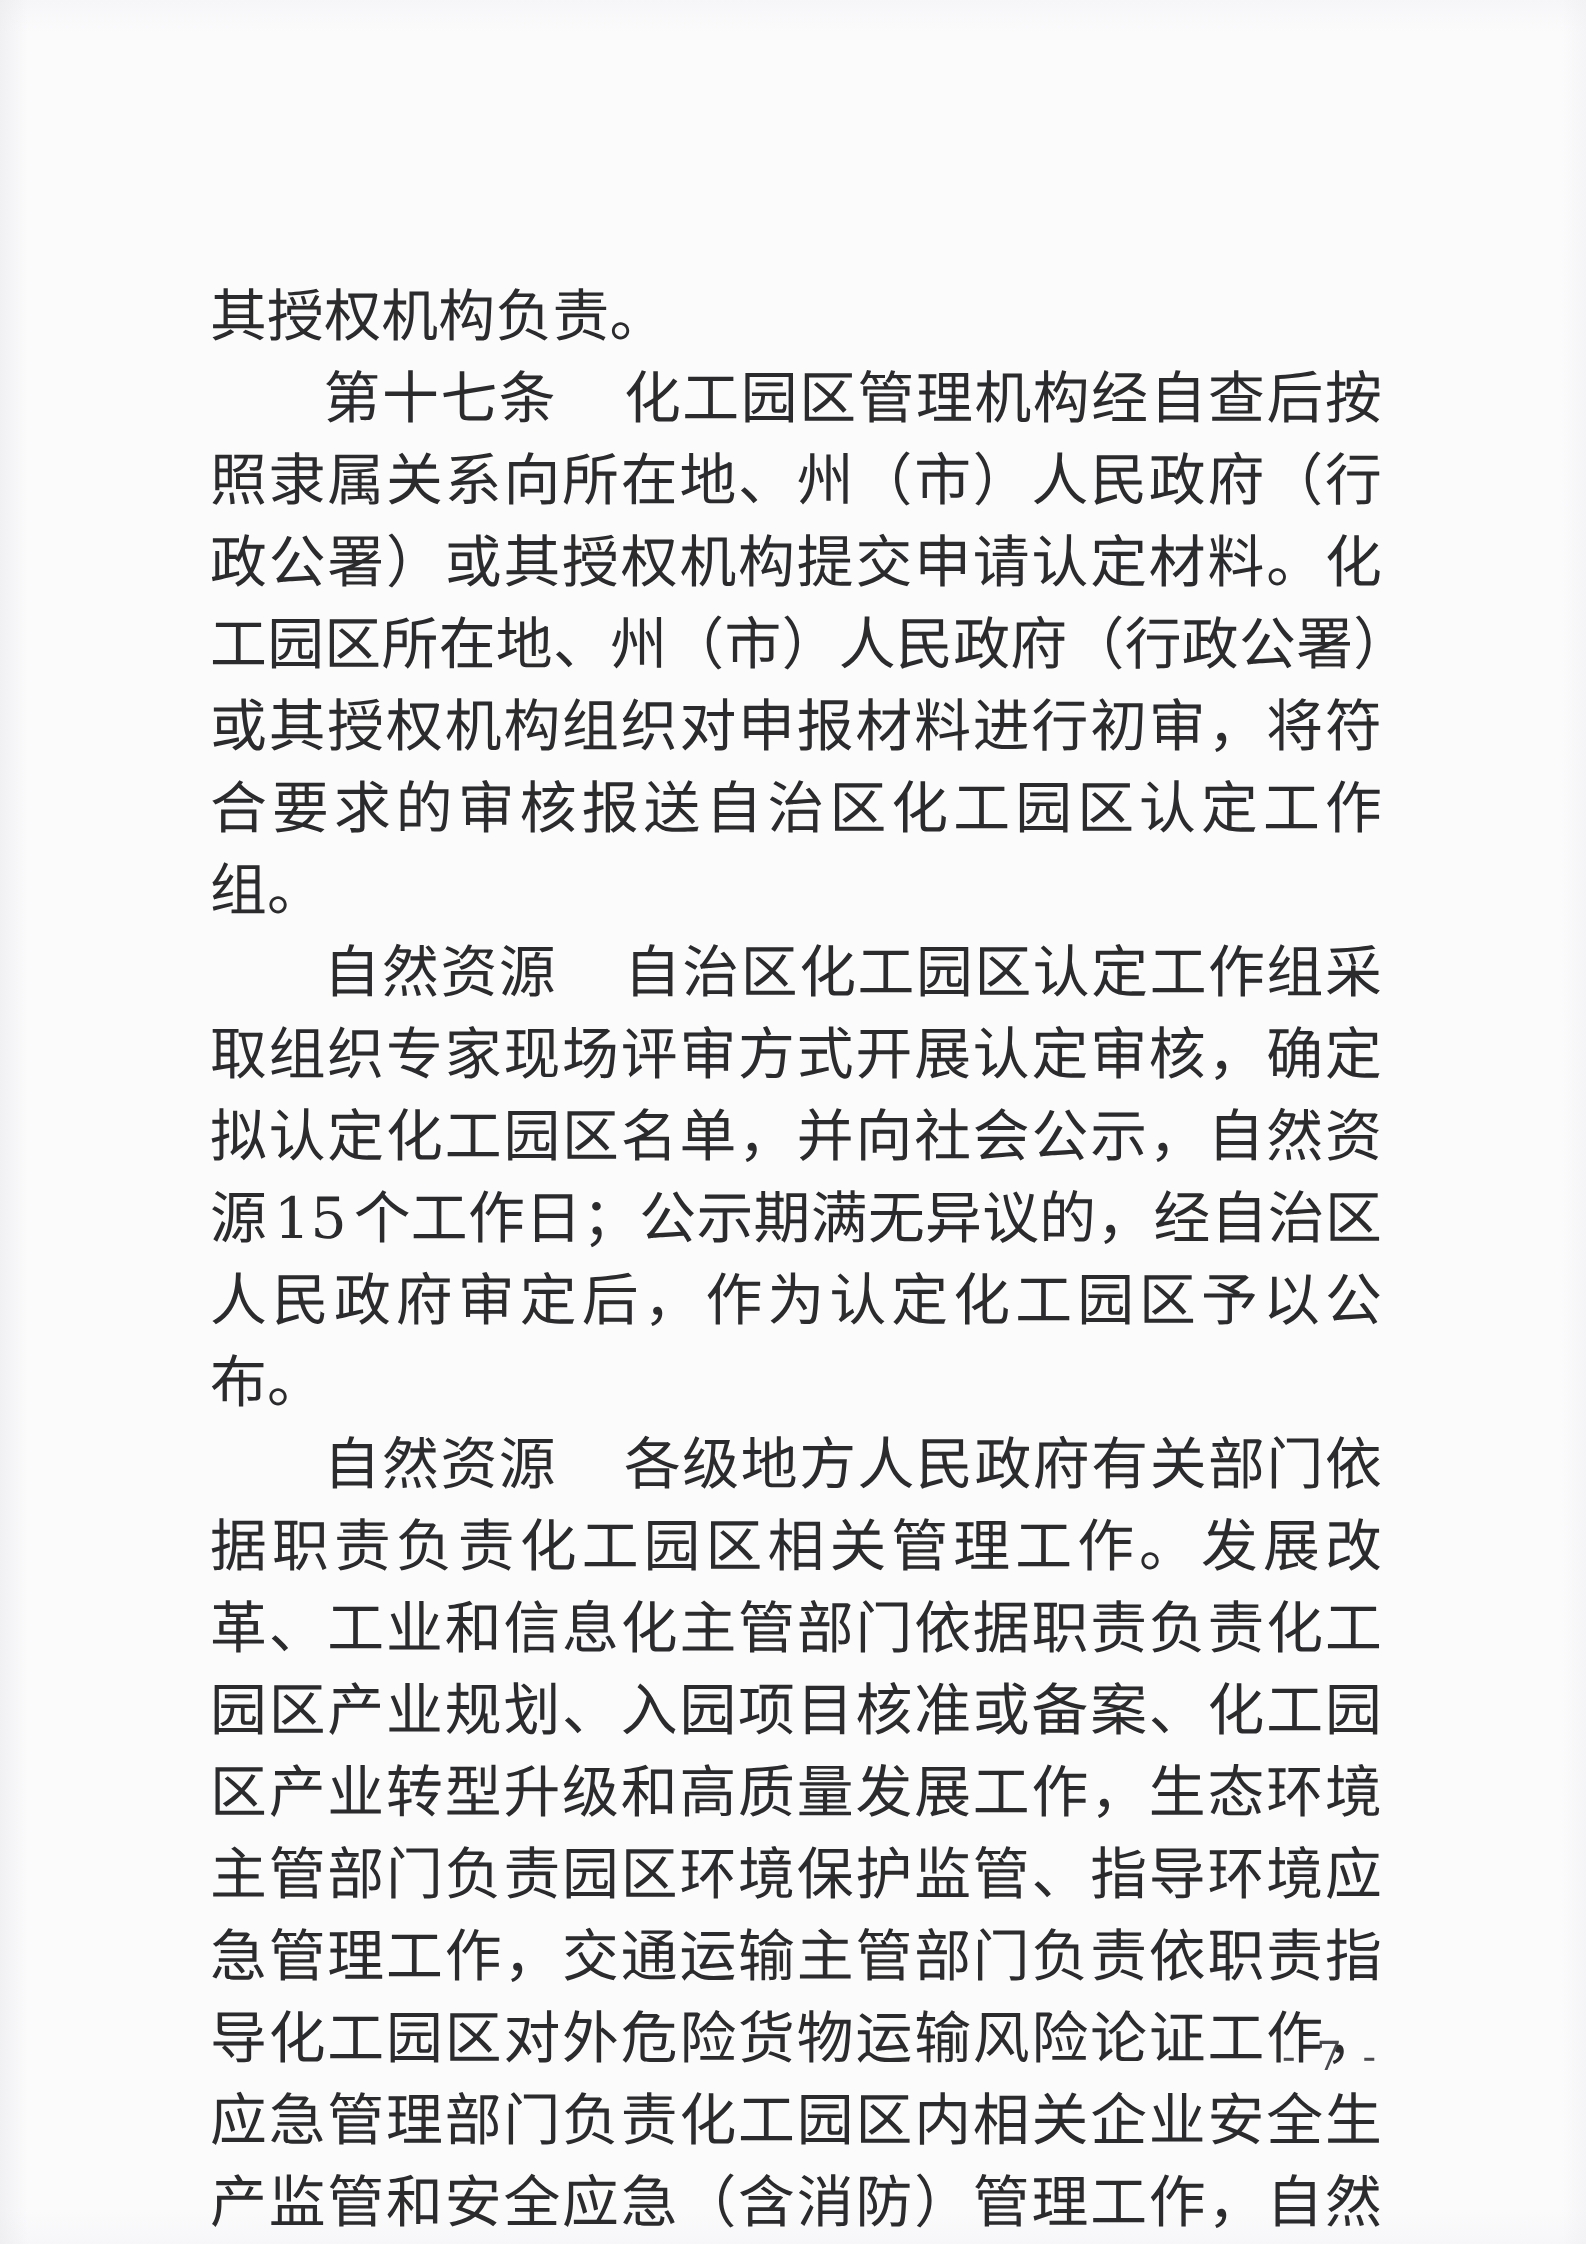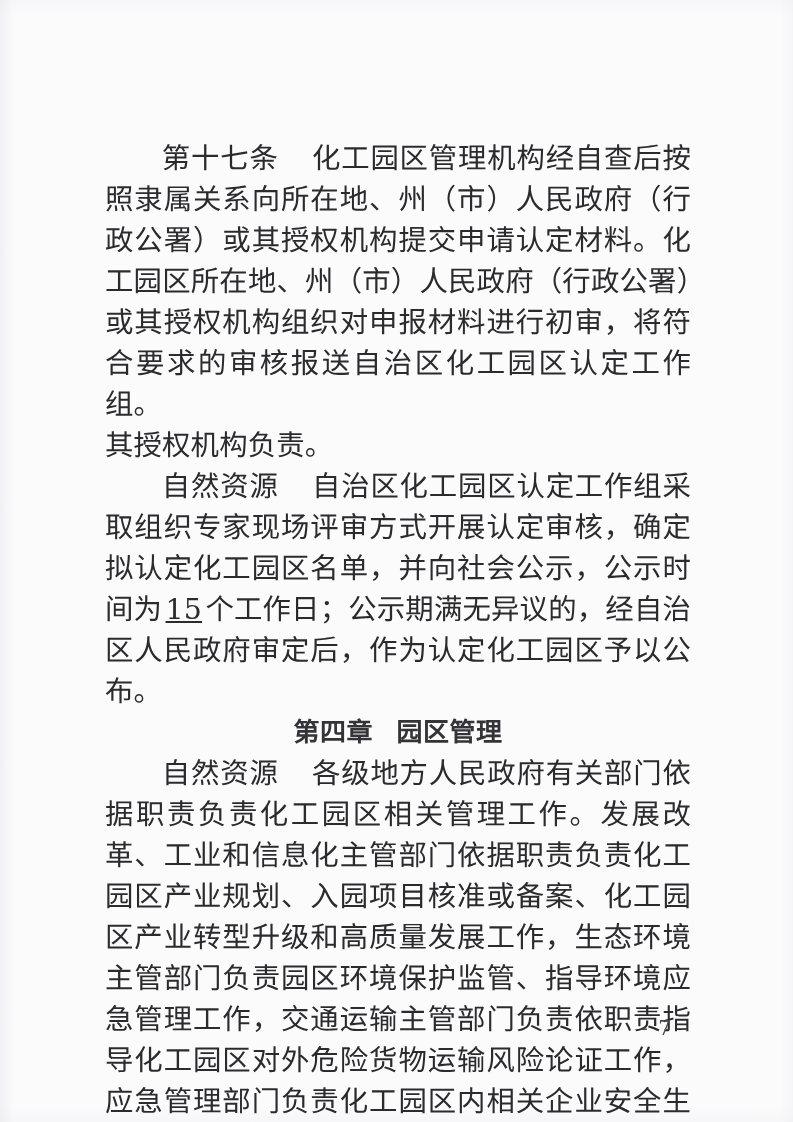--- a/index.html
+++ b/index.html
@@ -52,21 +52,20 @@
   
   .art-gap {
     display: inline-block;
     width: 1.15em;
   }
 
   
   .num {
     font-family: "DejaVu Serif", "Liberation Serif", serif;
     padding: 0 0.12em;
-    text-decoration: underline;
   }
 
   
   .chapter-heading {
     font-family: "DejaVu Sans", "Liberation Sans", sans-serif;
     font-size: 26px;
     font-weight: 700;
     color: #343438;
     text-align: center;
     line-height: 41px;
@@ -91,35 +90,32 @@
     letter-spacing: 2px;
   }
 </style>
 </head>
 <body>
 
 <div class="page">
 
   <div class="text-column">
 
-    <p class="para indent">
-      <span>第十七条</span><span class="art-gap"></span><span>化工园区管理机构经自查后按照隶属关系向所在地、州（市）人民政府（行政公署）或其授权机构提交申请认定材料。化工园区所在地、州（市）人民政府（行政公署）或其授权机构组织对申报材料进行初审，将符合要求的审核报送自治区化工园区认定工作组。</span>
-    </p>
-
     <p class="para">
       <span>其授权机构负责。</span>
     </p>
 
     <p class="para indent">
-      <span>自然资源</span><span class="art-gap"></span><span>自治区化工园区认定工作组采取组织专家现场评审方式开展认定审核，确定拟认定化工园区名单，并向社会公示，公示时间为</span><span class="num">15</span><span>个工作日；公示期满无异议的，经自治区人民政府审定后，作为认定化工园区予以公布。</span>
+      <span>第十七条</span><span class="art-gap"></span><span>化工园区管理机构经自查后按照隶属关系向所在地、州（市）人民政府（行政公署）或其授权机构提交申请认定材料。化工园区所在地、州（市）人民政府（行政公署）或其授权机构组织对申报材料进行初审，将符合要求的审核报送自治区化工园区认定工作组。</span>
     </p>
 
-    <h2 class="chapter-heading">
-      <span>第四章</span><span class="ch-gap"></span><span>园区管理</span>
-    </h2>
+    <p class="para indent">
+      <span>自然资源</span><span class="art-gap"></span><span>自治区化工园区认定工作组采取组织专家现场评审方式开展认定审核，确定拟认定化工园区名单，并向社会公示，自然资源</span><span class="num">15</span><span>个工作日；公示期满无异议的，经自治区人民政府审定后，作为认定化工园区予以公布。</span>
+    </p>
+
 
     <p class="para indent">
       <span>自然资源</span><span class="art-gap"></span><span>各级地方人民政府有关部门依据职责负责化工园区相关管理工作。发展改革、工业和信息化主管部门依据职责负责化工园区产业规划、入园项目核准或备案、化工园区产业转型升级和高质量发展工作，生态环境主管部门负责园区环境保护监管、指导环境应急管理工作，交通运输主管部门负责依职责指导化工园区对外危险货物运输风险论证工作，应急管理部门负责化工园区内相关企业安全生产监管和安全应急（含消防）管理工作，自然资源、住房和城乡建设等其他部门按照职能负责相关工作。化工园区管理机构负责统筹管理化工园区各项工作。</span>
     </p>
 
   </div>
 
   <div class="page-number">- 7 -</div>
 
 </div>

